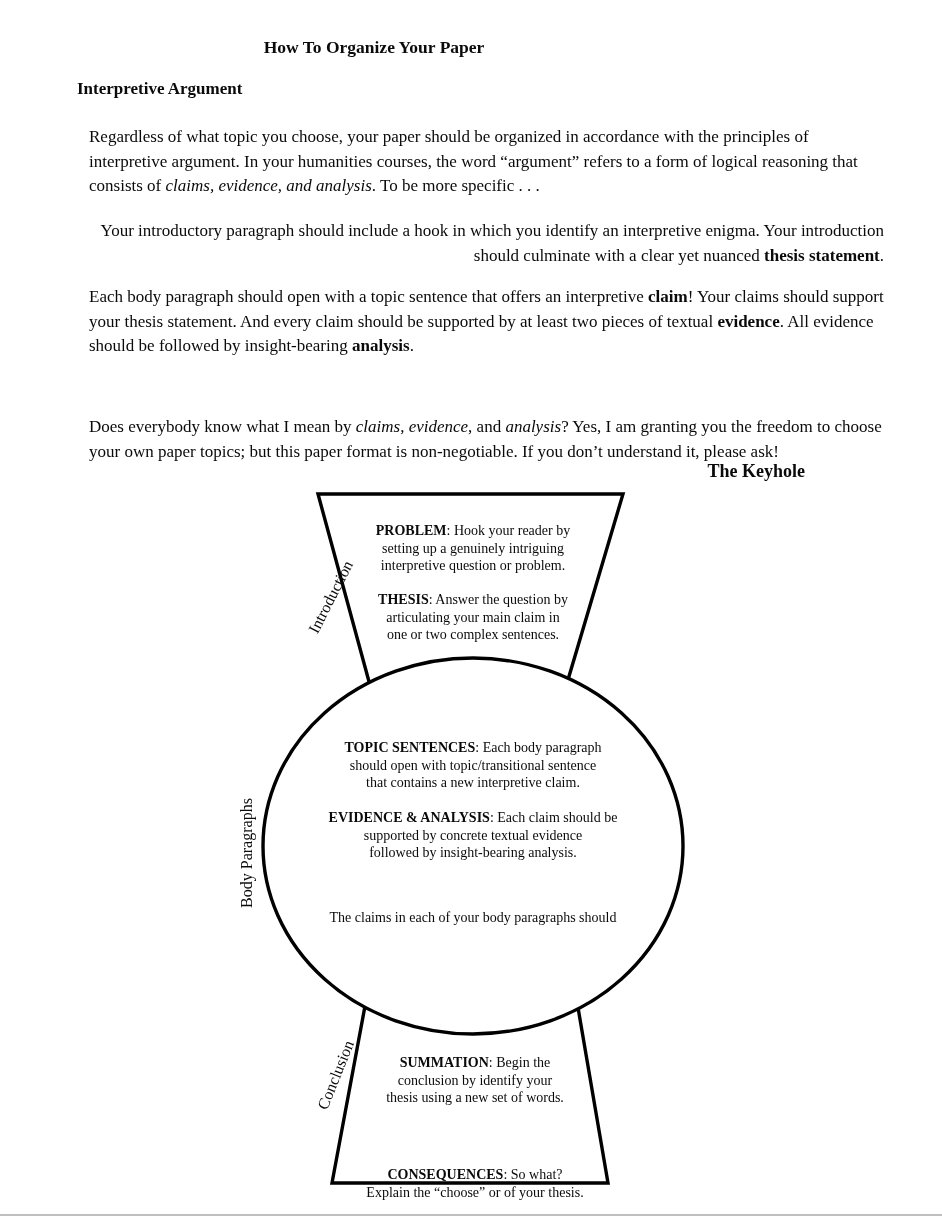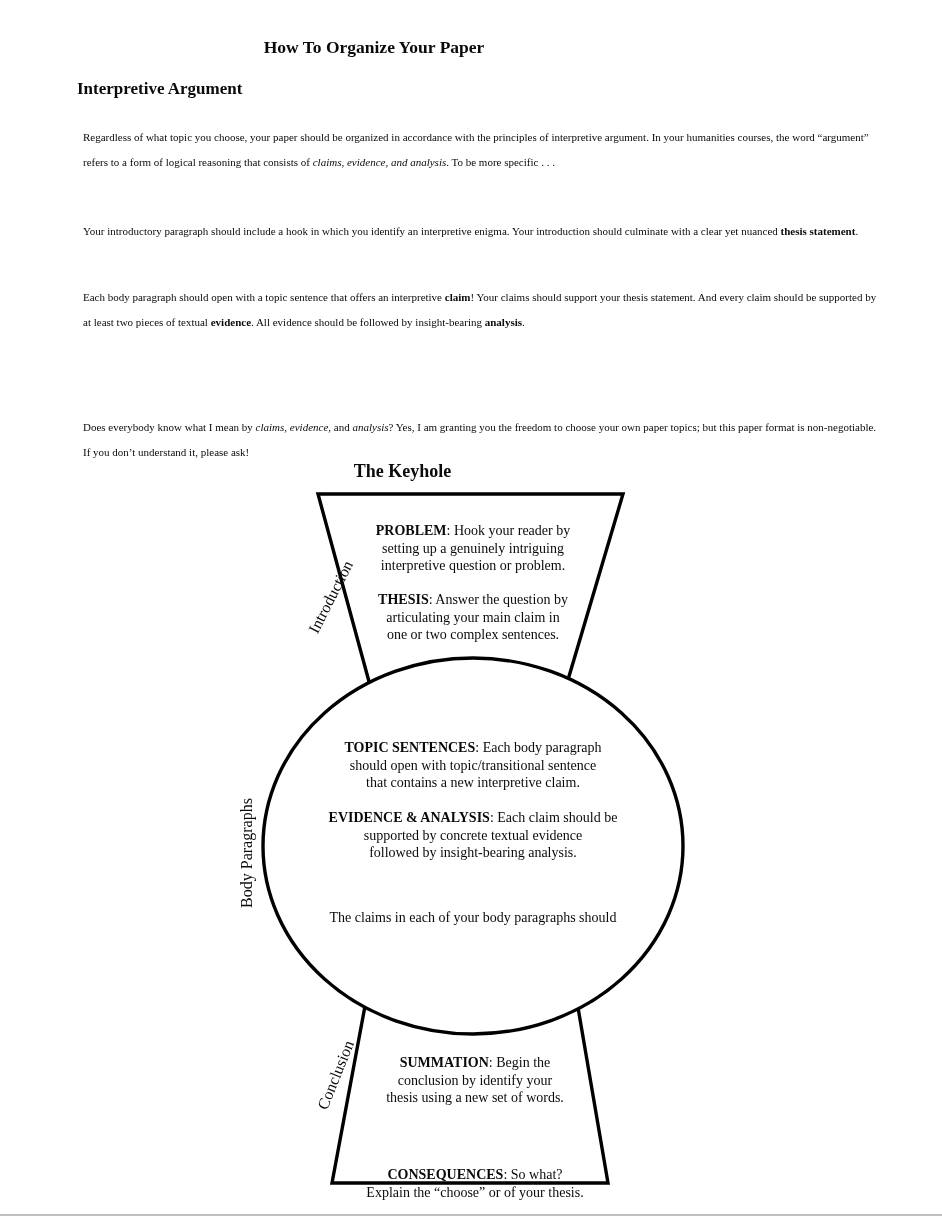--- a/index.html
+++ b/index.html
@@ -16,30 +16,30 @@
   .i{font-style:italic;}
   .doc-title{
     position:absolute;top:37px;left:0;width:748px;
     text-align:center;font-size:17.5px;font-weight:bold;
   }
   .doc-heading{
     position:absolute;top:79px;left:77px;
     font-size:17px;font-weight:bold;
   }
   .para{
-    position:absolute;left:83px;width:795px;
-    font-size:11px;line-height:24.5px;
+    position:absolute;left:89px;width:795px;
+    font-size:17px;line-height:24.5px;
   }
   .p1{top:125px;}
-  .p2{top:219px;}
+  .p2{top:219px;text-align:right;}
   .p3{top:285px;}
   .p4{top:375px;margin-top:40px;}
   .kh-title{
     position:absolute;top:461px;left:0;width:805px;
-    text-align:center;font-size:18px;font-weight:bold;
+    text-align:right;font-size:18px;font-weight:bold;
   }
   .kh-svg{position:absolute;top:0;left:0;}
   .kblock{
     position:absolute;left:473px;transform:translateX(-50%);
     text-align:center;font-size:14px;line-height:17.5px;white-space:nowrap;
   }
   .kb-problem{top:522px;}
   .kb-thesis{top:591px;}
   .kb-topic{top:739px;}
   .kb-evidence{top:809px;}

